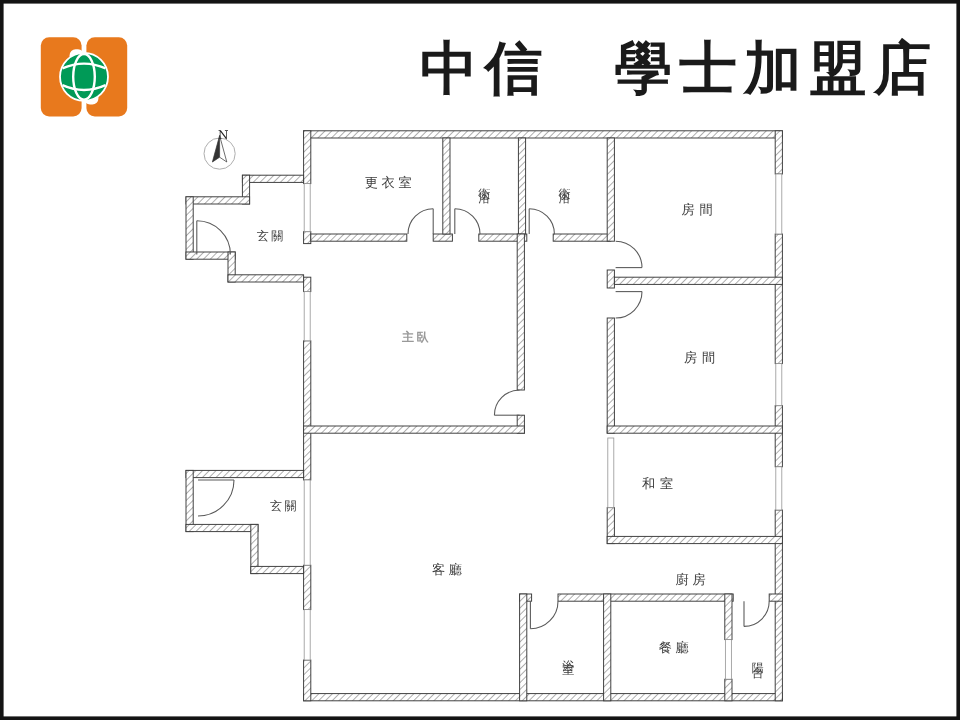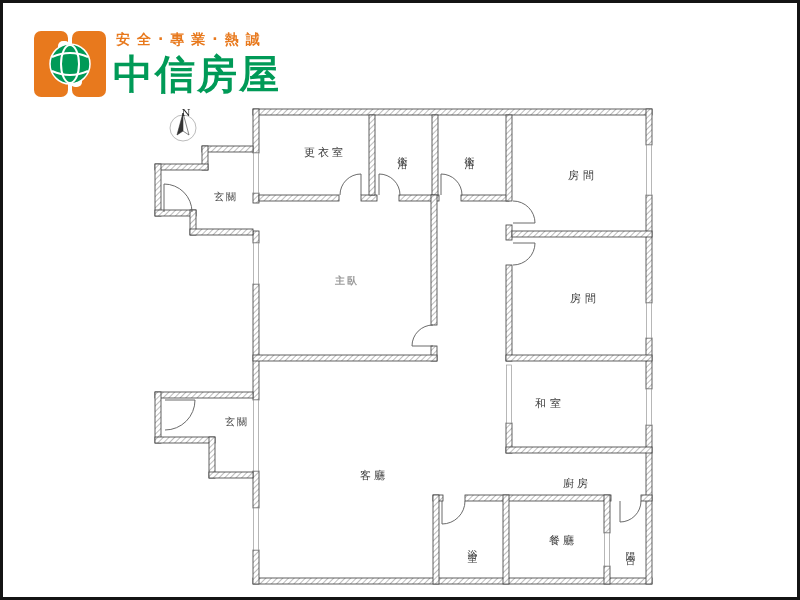--- a/index.html
+++ b/index.html
@@ -57,22 +57,21 @@
       <g>
         <circle cx="37" cy="35" r="20" fill="#009a57" stroke="#ffffff" stroke-width="1.5"></circle>
         <g stroke="#ffffff" stroke-width="2" fill="none">
           <ellipse cx="37" cy="35" rx="9" ry="19"></ellipse>
           <path d="M19,28 Q37,20 55,28"></path>
           <path d="M19,42 Q37,50 55,42"></path>
         </g>
       </g>
     </svg>
 
-    <div class="tagline">安全·專業·熱誠</div>
-    <div class="brand">中信房屋</div>
+    <div class="store-title">中信　學士加盟店</div>
   </div>
 
   <svg class="plan-svg" width="800" height="600" viewBox="0 0 800 600">
     <defs>
       <pattern id="hatch" width="4" height="4" patternUnits="userSpaceOnUse" patternTransform="rotate(45)">
         <rect width="4" height="4" fill="#ffffff"></rect>
         <line x1="0" y1="0" x2="0" y2="4" stroke="#7a7a7a" stroke-width="1"></line>
       </pattern>
     </defs>
 

